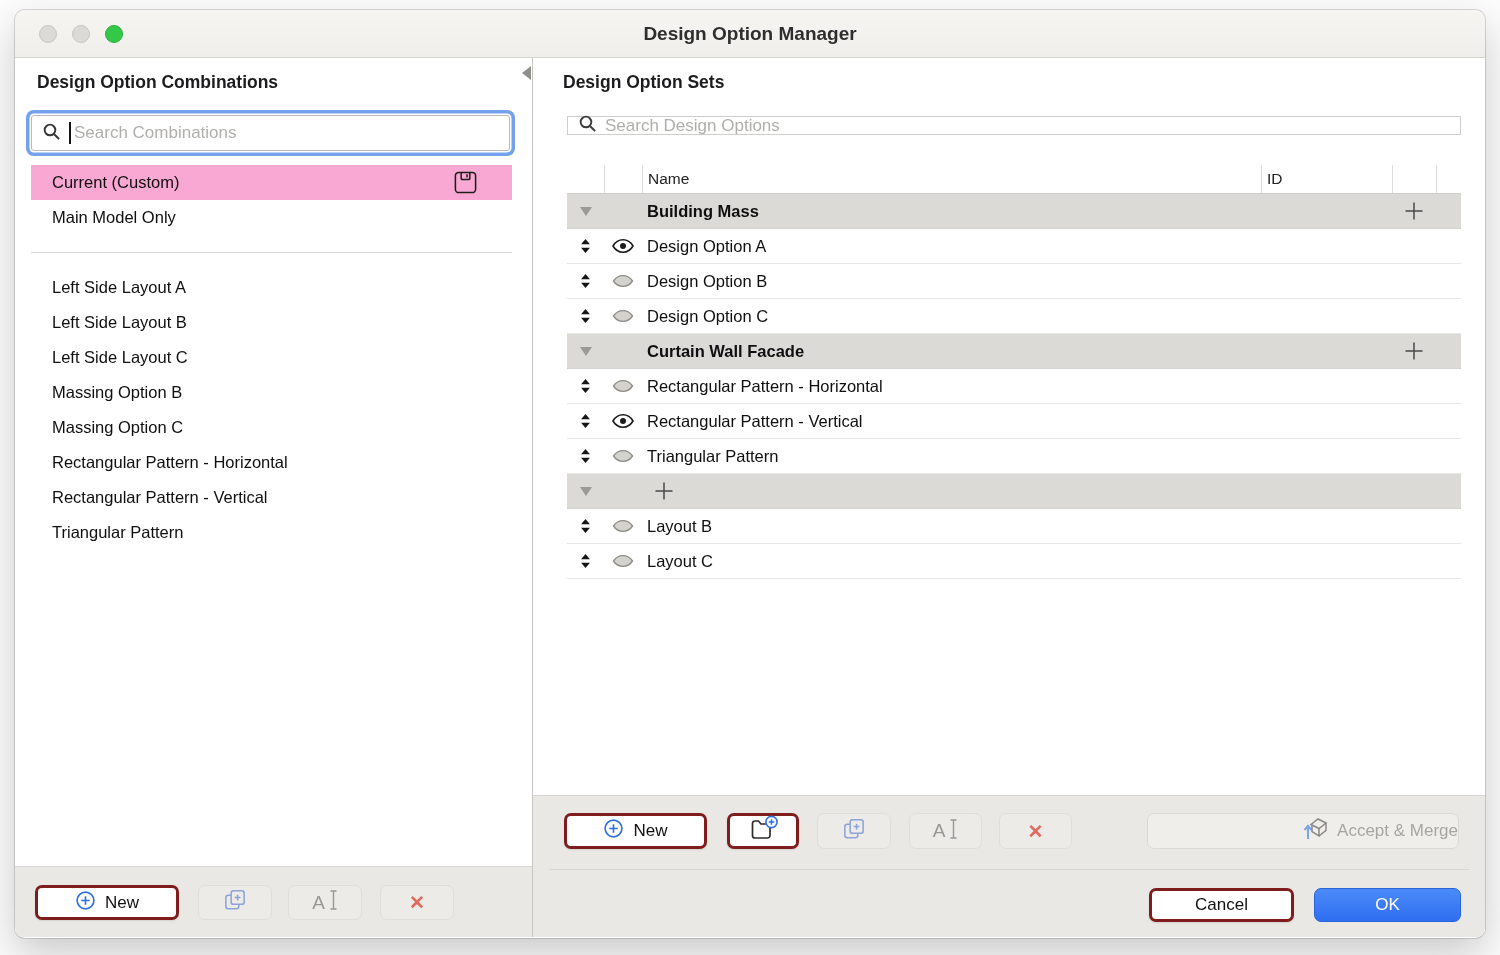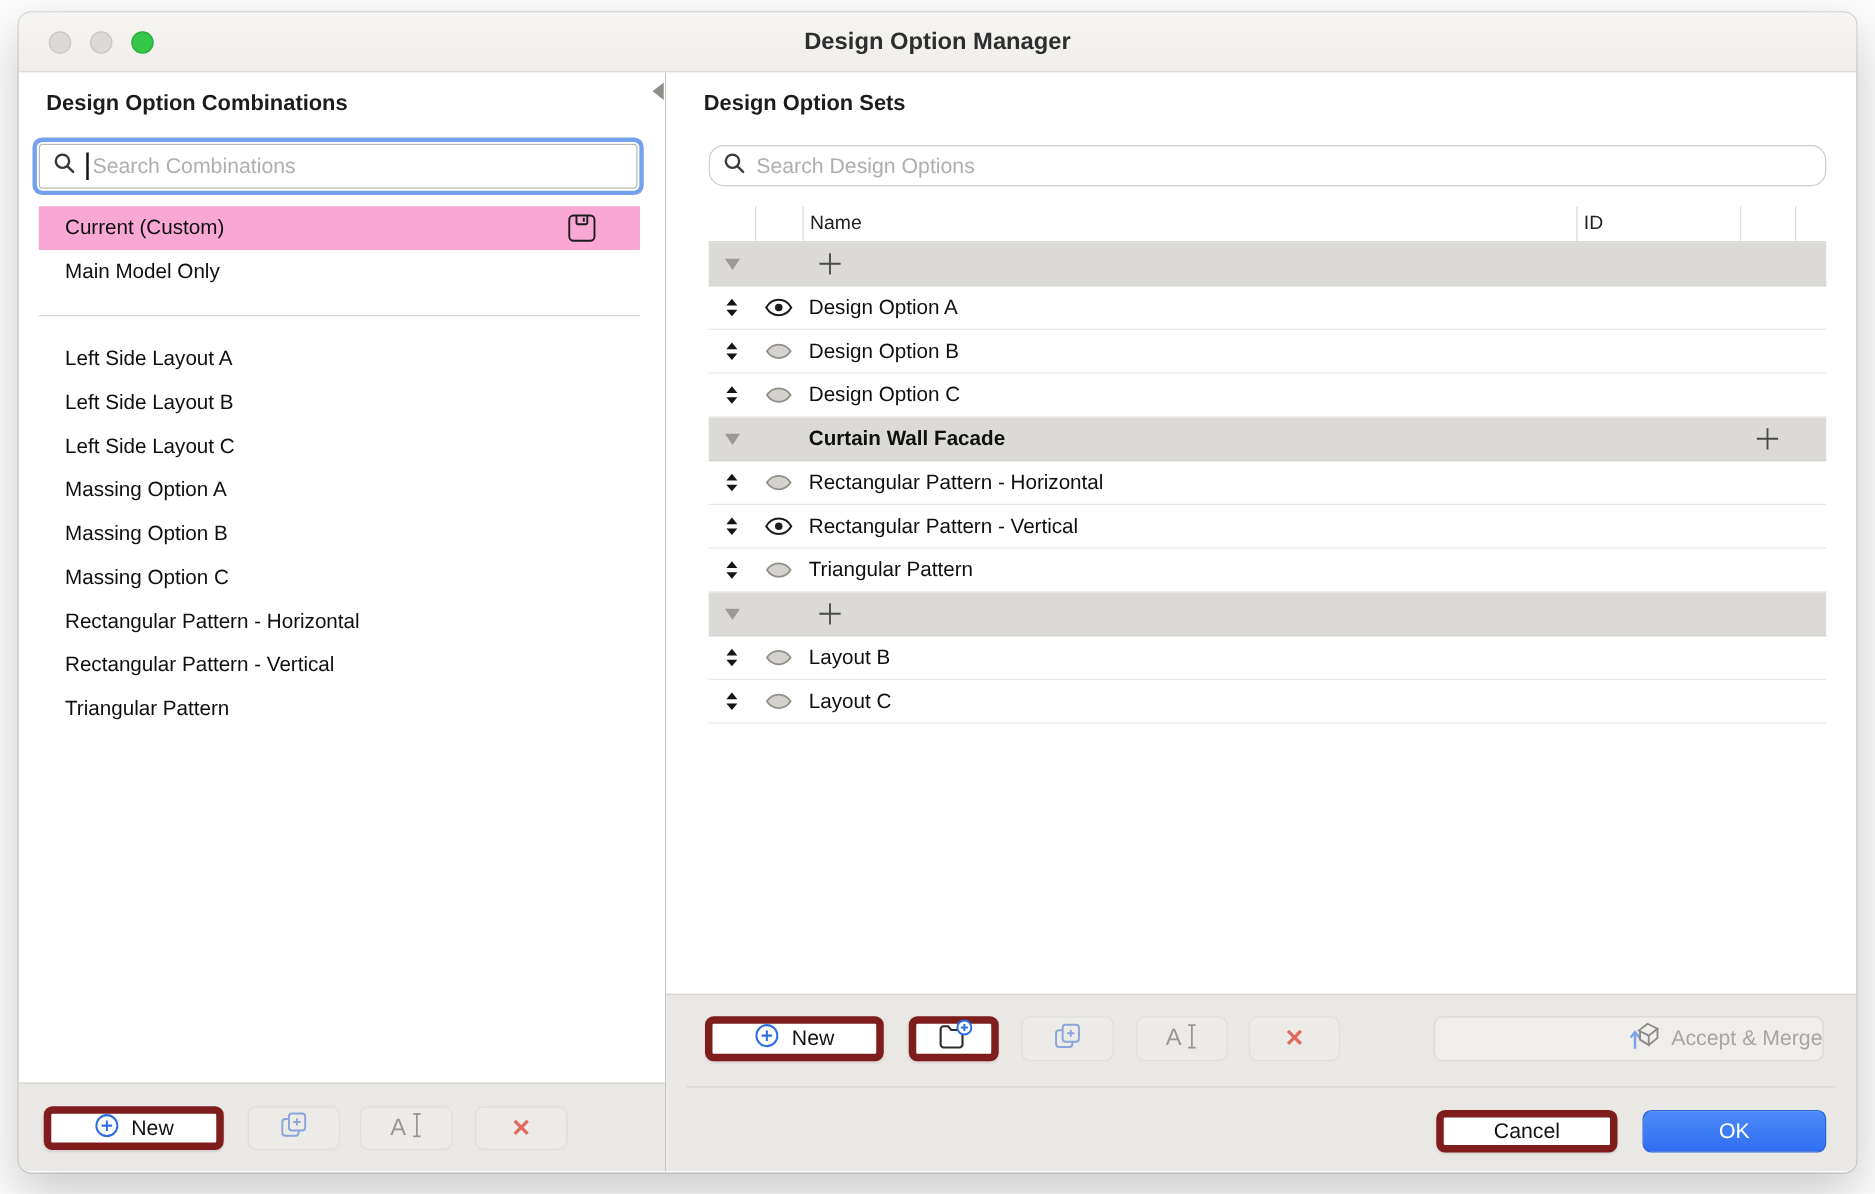--- a/index.html
+++ b/index.html
@@ -32,38 +32,38 @@
 
   
   .search { position:absolute; display:flex; align-items:center; background:#fff; }
   .search input { border:none; outline:none; flex:1; font-size:17px; color:#ef4444;
                   background:transparent; font-family:inherit; padding:0 8px 0 3px; }
   .search input::placeholder { color:#b0afac; }
   .mag { margin-left:10px; flex:none; }
   .search-left { left:16px; top:57px; width:479px; height:36px; border:1px solid #bbbab7;
                  border-radius:3px; box-shadow:0 0 0 1.5px #fff, 0 0 0 5px #74a1ee; }
   .caret { width:2px; height:22px; background:#141414; margin-left:8px; flex:none; }
-  .search-right { left:34px; top:58px; width:894px; height:33px; border:1px solid #cfcecb; border-radius:12px; }
+  .search-right { left:34px; top:58px; width:894px; height:19px; border:1px solid #cfcecb; border-radius:0; }
 
   
   .list { position:absolute; left:16px; top:107px; width:481px; }
   .list-row { height:35px; display:flex; align-items:center; padding-left:21px;
               font-size:16.5px; color:#0f0f0f; }
   .list-row.selected { background:#f9a8d4; }
   .save-icon { margin-left:auto; margin-right:34px; display:flex; }
   .list-divider { height:35px; position:relative; }
   .list-divider::after { content:""; position:absolute; left:0; right:0; top:17px; border-top:1px solid #d9d8d5; }
 
   .l-footer { position:absolute; left:0; right:0; bottom:0; height:71px;
               background:#eae8e5; border-top:1px solid #d8d6d3; }
 
   
   .btn { position:absolute; height:35px; border-radius:7px; display:flex; align-items:center;
          justify-content:center; gap:9px; font-size:17px; color:#111; cursor:default; }
-  .btn.white { background:#fff; border:6px solid #7f1d1d; box-shadow:0 1px 2px rgba(0,0,0,.10); }
+  .btn.white { background:#fff; border:3px solid #7f1d1d; box-shadow:0 1px 2px rgba(0,0,0,.10); }
   .btn.gray  { background:#edebe8; border:1px solid #e0deda; }
   .btn.ghost { background:#f0eeeb; border:1px solid #dbd9d6; color:#a7a6a3; }
   .x-glyph { font-size:19px; font-weight:600; color:#e06a5d; }
   .rn-a { font-size:19px; color:#989794; }
 
   
   #lp-new    { left:20px;  top:18px; width:144px; }
   #lp-dup    { left:183px; top:18px; width:74px; }
   #lp-rename { left:273px; top:18px; width:74px; }
   #lp-x      { left:365px; top:18px; width:74px; }
@@ -153,23 +153,20 @@
         <div class="list-row">
             <span>Left Side Layout A</span>
           </div>
         <div class="list-row">
             <span>Left Side Layout B</span>
           </div>
         <div class="list-row">
             <span>Left Side Layout C</span>
           </div>
         <div class="list-row">
-            <span>Massing Option A</span>
-          </div>
-        <div class="list-row">
             <span>Massing Option B</span>
           </div>
         <div class="list-row">
             <span>Massing Option C</span>
           </div>
         <div class="list-row">
             <span>Rectangular Pattern - Horizontal</span>
           </div>
         <div class="list-row">
             <span>Rectangular Pattern - Vertical</span>
@@ -235,20 +232,21 @@
           <div class="th w-id">ID</div>
           <div class="th w-a"></div>
           <div class="th w-b"></div>
         </div>
 
         <div class="grow">
           <div class="c-drag">
               <span class="disc"></span>
             </div>
           <div class="c-eye"></div>
+          <div class="g-name">Building Mass</div>
           <div class="c-plus">
             <svg width="20" height="20" viewBox="0 0 20 20" stroke="#4a4a48" stroke-width="1.5">
                 <path d="M10 1.5 V18.5 M1.5 10 H18.5"></path>
               </svg>
           </div>
           <div class="c-end"></div>
         </div>
         <div class="trow">
           <div class="c-drag">
             <svg width="11" height="16" viewBox="0 0 11 16">

